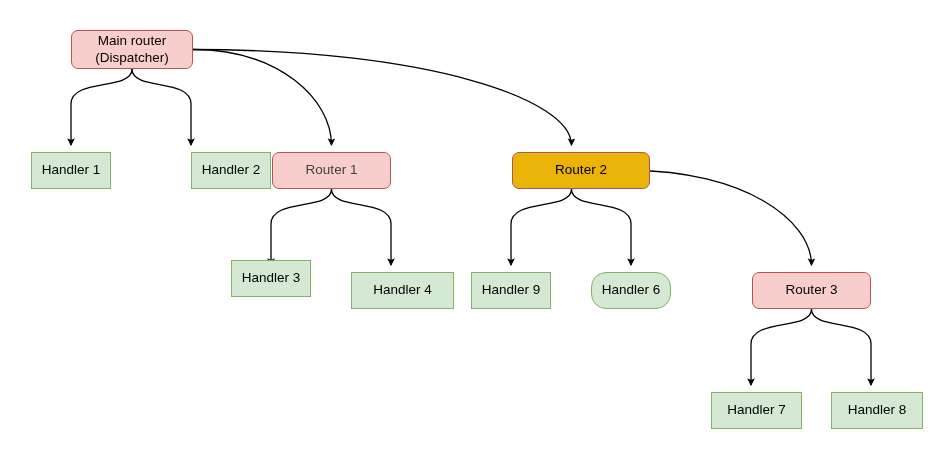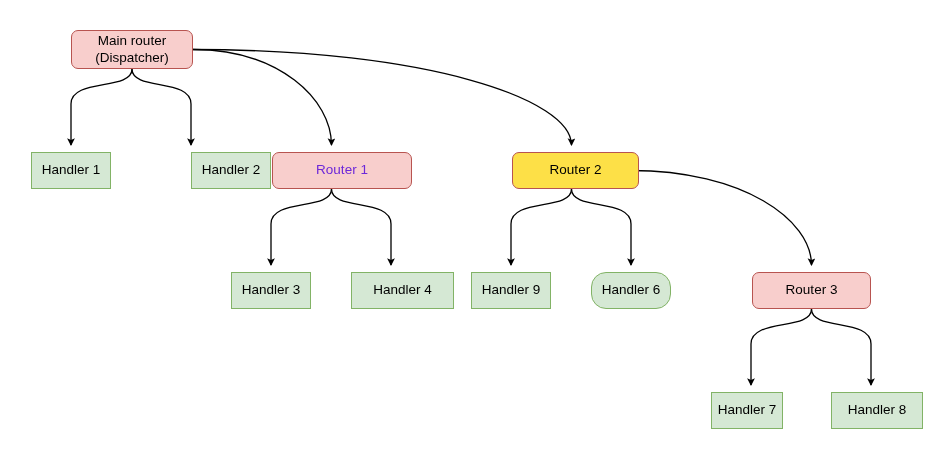--- a/index.html
+++ b/index.html
@@ -71,24 +71,24 @@
         <path d="M 811.5 309 C 811.5 331, 751 317.96, 751 343.96 L 751 385" fill="none" stroke="#000000" stroke-width="1.3" marker-end="url(#arrowhead)"></path>
         <path d="M 811.5 309 C 811.5 331, 871 317.96, 871 343.96 L 871 385" fill="none" stroke="#000000" stroke-width="1.3" marker-end="url(#arrowhead)"></path>
       </g>
   </svg>
 
   <div id="node-layer">
       <div class="node node-router" style="left: 71px; top: 30px; width: 122px; height: 39px; background: rgb(248, 206, 204); border-color: rgb(184, 84, 80); color: rgb(0, 0, 0);">Main router
 (Dispatcher)</div>
       <div class="node node-handler" style="left: 31px; top: 152px; width: 80px; height: 37px; background: rgb(213, 232, 212); border-color: rgb(130, 179, 102); color: rgb(0, 0, 0);">Handler 1</div>
       <div class="node node-handler" style="left: 151px; top: 152px; width: 80px; height: 37px; background: rgb(213, 232, 212); border-color: rgb(130, 179, 102); color: rgb(0, 0, 0); margin-left: 40px;">Handler 2</div>
-      <div class="node node-router" style="left: 272px; top: 152px; width: 140px; height: 37px; background: rgb(248, 206, 204); border-color: rgb(184, 84, 80); color: #6d28d9;">Router 1</div>
-      <div class="node node-router" style="left: 512px; top: 152px; width: 127px; height: 37px; background: #fde047; border-color: rgb(184, 84, 80); color: rgb(0, 0, 0);">Router 2</div>
-      <div class="node node-handler" style="left: 231px; top: 272px; width: 80px; height: 37px; background: rgb(213, 232, 212); border-color: rgb(130, 179, 102); color: rgb(0, 0, 0);">Handler 3</div>
+      <div class="node node-router" style="left: 272px; top: 152px; width: 119px; height: 37px; background: rgb(248, 206, 204); border-color: rgb(184, 84, 80); color: #404040;">Router 1</div>
+      <div class="node node-router" style="left: 512px; top: 152px; width: 138px; height: 37px; background: #eab308; border-color: rgb(184, 84, 80); color: rgb(0, 0, 0);">Router 2</div>
+      <div class="node node-handler" style="left: 231px; top: 260px; width: 80px; height: 37px; background: rgb(213, 232, 212); border-color: rgb(130, 179, 102); color: rgb(0, 0, 0);">Handler 3</div>
       <div class="node node-handler" style="left: 351px; top: 272px; width: 103px; height: 37px; background: rgb(213, 232, 212); border-color: rgb(130, 179, 102); color: rgb(0, 0, 0);">Handler 4</div>
       <div class="node node-handler" style="left: 471px; top: 272px; width: 80px; height: 37px; background: rgb(213, 232, 212); border-color: rgb(130, 179, 102); color: rgb(0, 0, 0);">Handler 9</div>
       <div class="node node-handler" style="left: 591px; top: 272px; width: 80px; height: 37px; background: rgb(213, 232, 212); border-color: rgb(130, 179, 102); color: rgb(0, 0, 0); border-radius: 15px;">Handler 6</div>
       <div class="node node-router" style="left: 752px; top: 272px; width: 119px; height: 37px; background: rgb(248, 206, 204); border-color: rgb(184, 84, 80); color: rgb(0, 0, 0);">Router 3</div>
-      <div class="node node-handler" style="left: 711px; top: 392px; width: 72px; height: 37px; background: rgb(213, 232, 212); border-color: rgb(130, 179, 102); color: rgb(0, 0, 0);">Handler 7</div>
+      <div class="node node-handler" style="left: 711px; top: 392px; width: 91px; height: 37px; background: rgb(213, 232, 212); border-color: rgb(130, 179, 102); color: rgb(0, 0, 0);">Handler 7</div>
       <div class="node node-handler" style="left: 831px; top: 392px; width: 92px; height: 37px; background: rgb(213, 232, 212); border-color: rgb(130, 179, 102); color: rgb(0, 0, 0);">Handler 8</div>
     </div>
 
 </div>
 
 </body></html>

